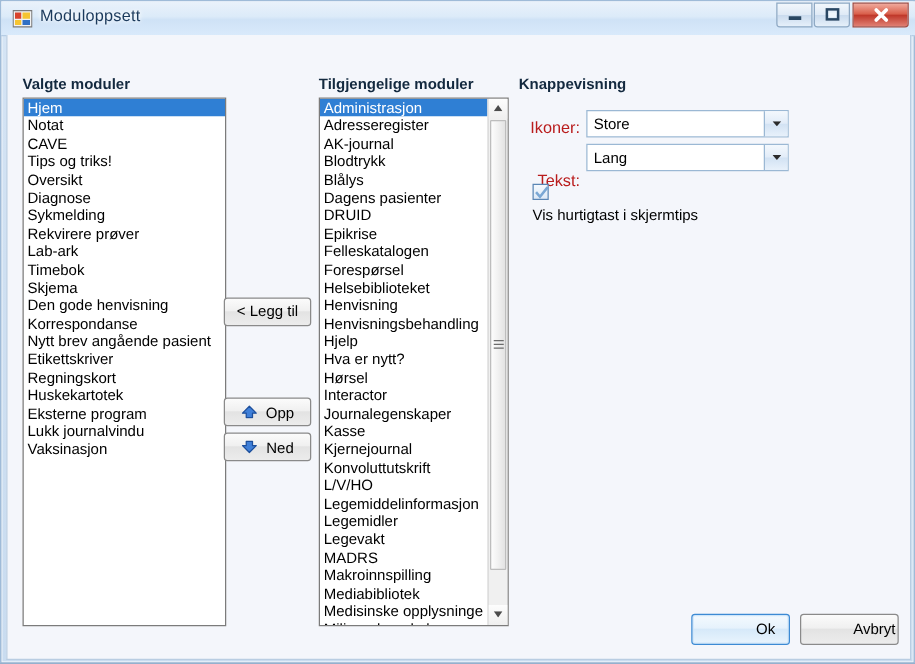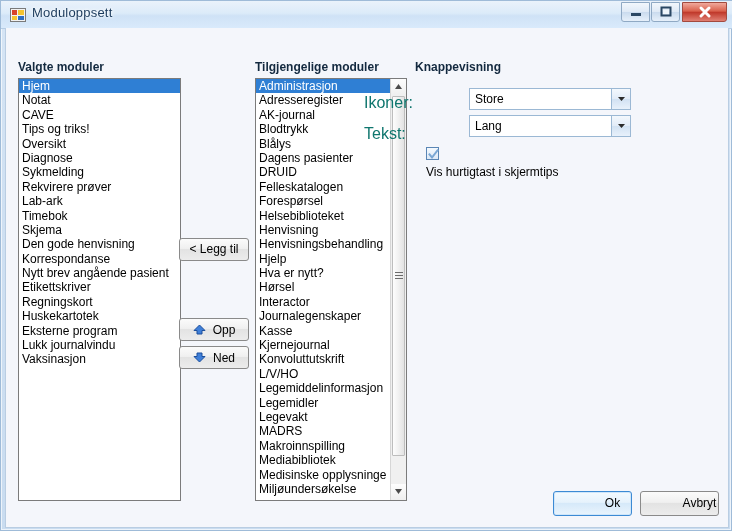--- a/index.html
+++ b/index.html
@@ -178,26 +178,27 @@
     align-items: center;
     justify-content: center;
     height: 21px;
     gap: 7px;
   }
   .btn-arrow-row svg { display: block; flex: none; }
 
   
   .field-label {
     position: absolute;
-    font-size: 16px;
-    color: #0f766e;
+    font-size: 13px;
+    color: #b91c1c;
+    text-align: right;
     white-space: nowrap;
   }
   #lbl-ikoner { left: 358px; top: 66px; width: 100px; }
-  #lbl-tekst  { left: 358px; top: 97px; width: 100px; }
+  #lbl-tekst  { left: 358px; top: 109px; width: 100px; }
 
   .combo {
     position: absolute;
     box-sizing: border-box;
     height: 22px;
     border: 1px solid #9bb8d4;
     background: #fff;
   }
   #cb-ikoner { left: 463px; top: 60px; width: 162px; text-decoration: underline; }
   #cb-tekst  { left: 463px; top: 87px; width: 162px; }
@@ -358,20 +359,21 @@
 
     <div class="listbox" id="list-right">
       <div class="list-inner" id="list-right-items">
           <div class="item sel">Administrasjon</div>
           <div class="item">Adresseregister</div>
           <div class="item">AK-journal</div>
           <div class="item">Blodtrykk</div>
           <div class="item">Blålys</div>
           <div class="item">Dagens pasienter</div>
           <div class="item">DRUID</div>
+          <div class="item">Epikrise</div>
           <div class="item">Felleskatalogen</div>
           <div class="item">Forespørsel</div>
           <div class="item">Helsebiblioteket</div>
           <div class="item">Henvisning</div>
           <div class="item">Henvisningsbehandling</div>
           <div class="item">Hjelp</div>
           <div class="item">Hva er nytt?</div>
           <div class="item">Hørsel</div>
           <div class="item">Interactor</div>
           <div class="item">Journalegenskaper</div>

